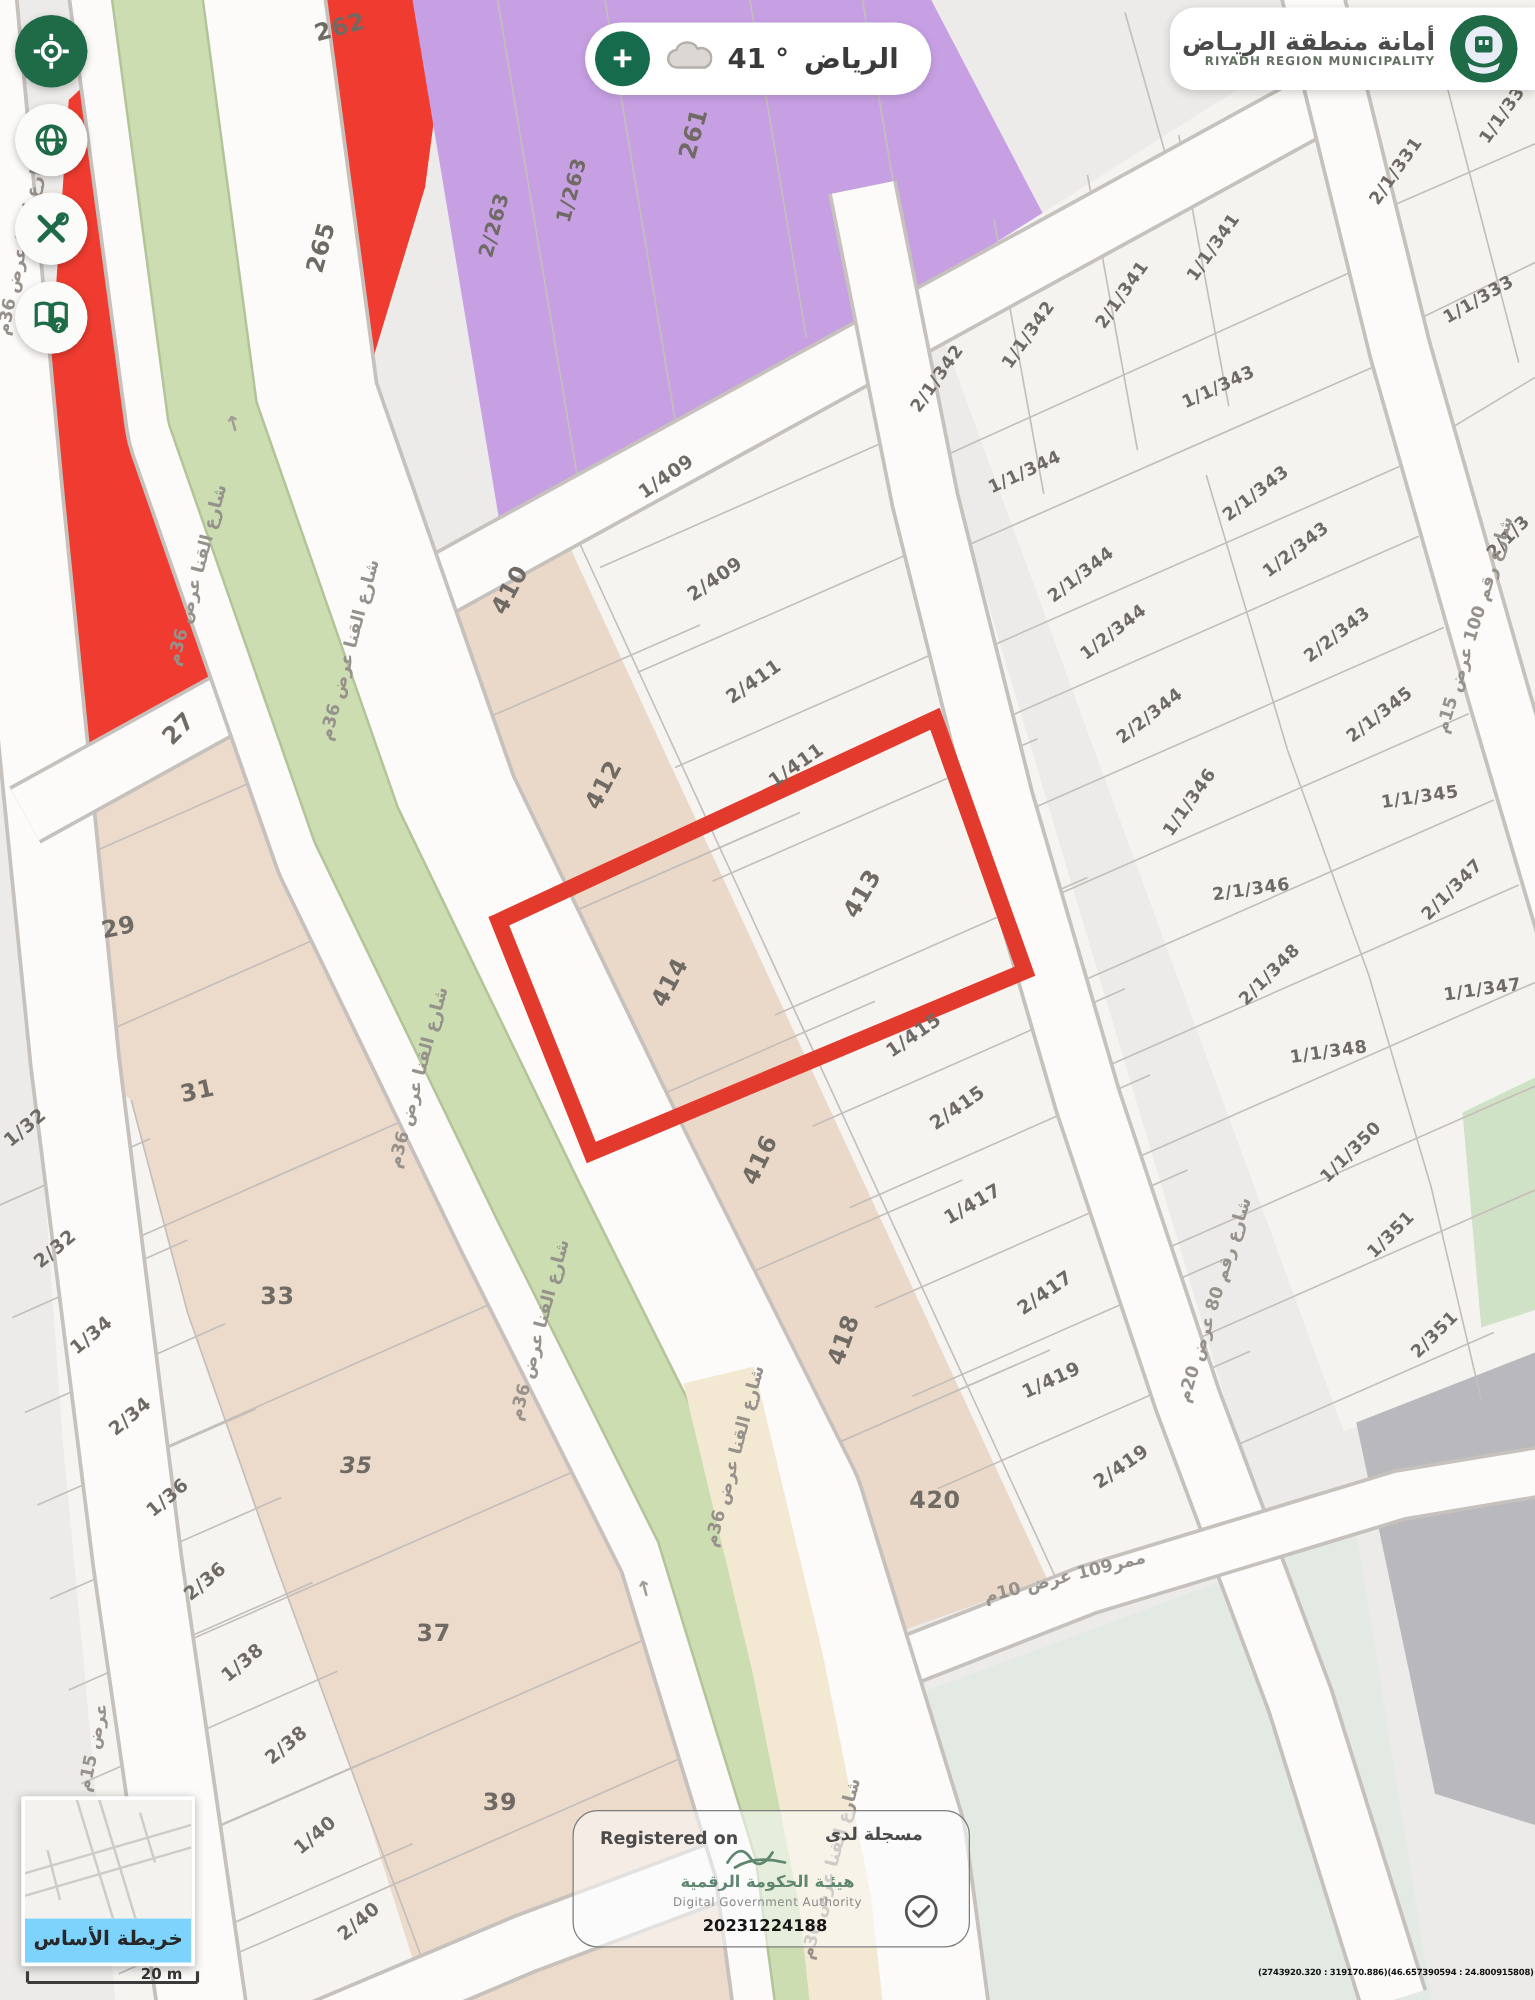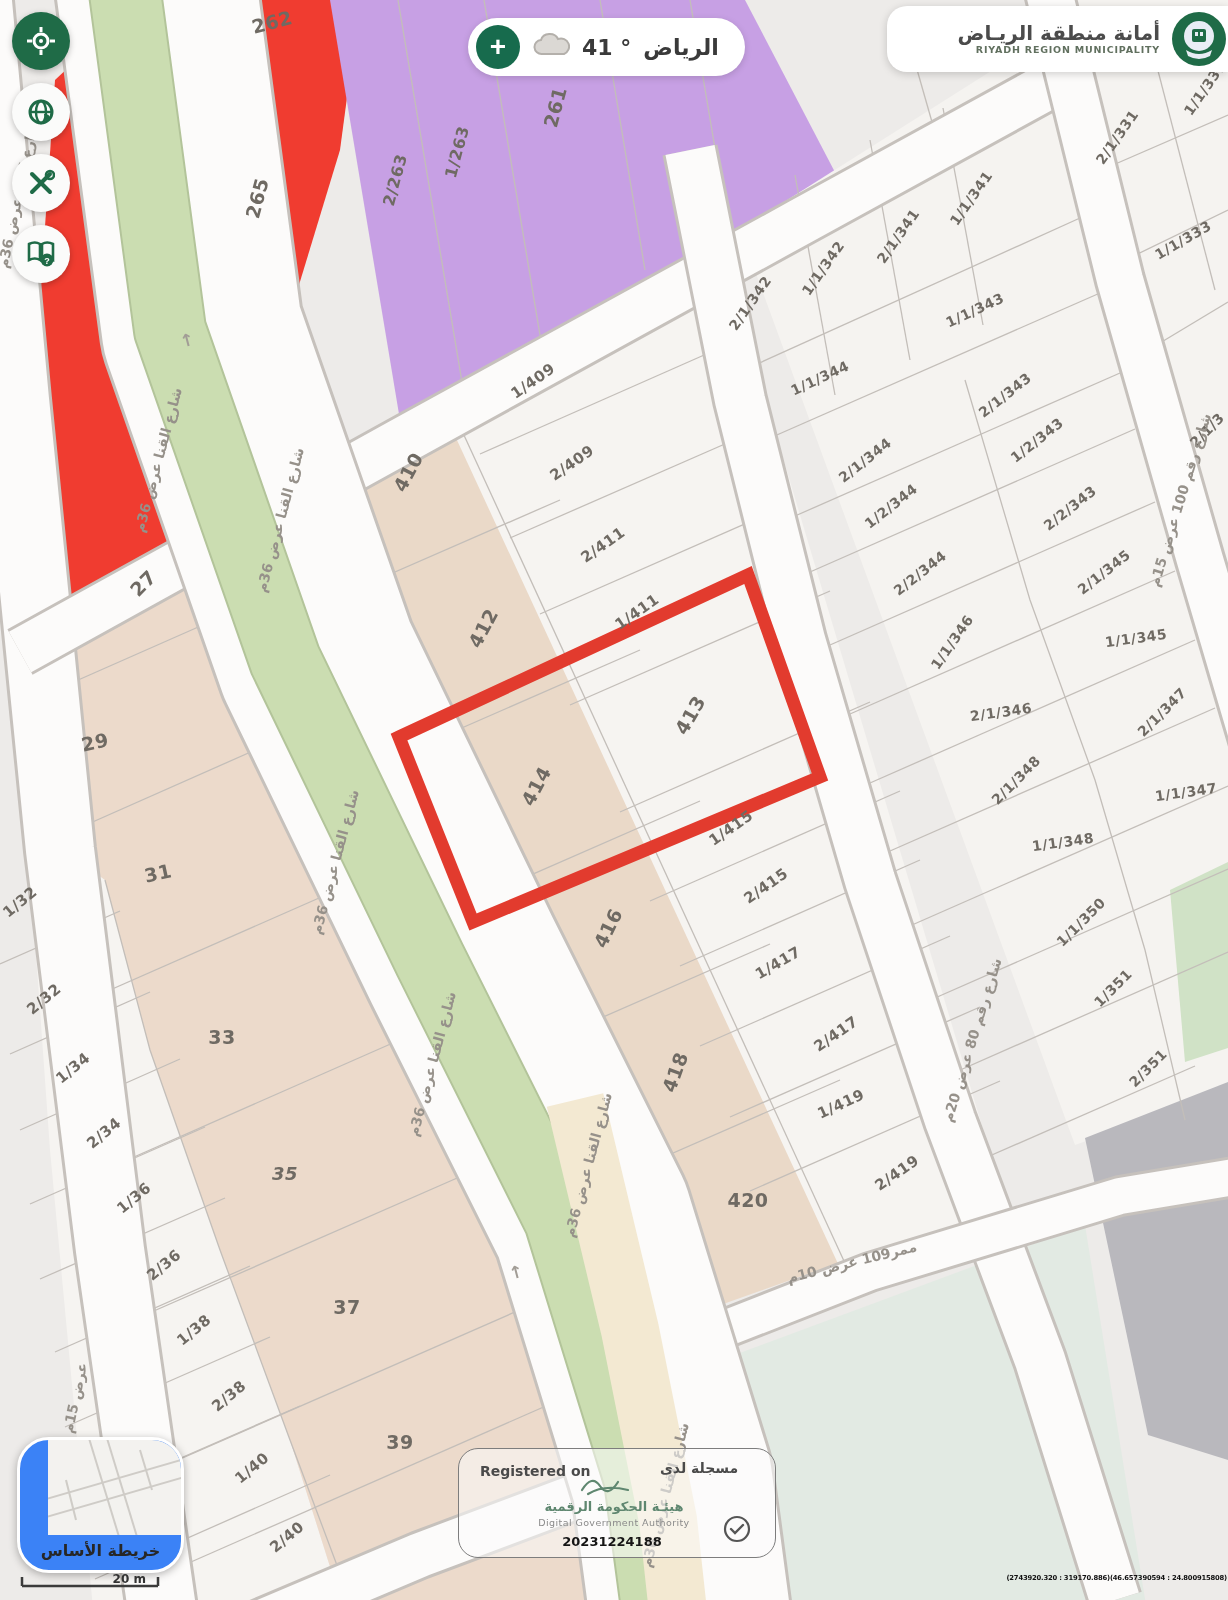--- a/index.html
+++ b/index.html
@@ -10,45 +10,45 @@
   .plabel{position:absolute;color:#6f6a63;font-weight:bold;white-space:nowrap;
           transform:translate(-50%,-50%);letter-spacing:.5px;}
   .slabel{position:absolute;color:#96918a;font-weight:bold;white-space:nowrap;
           transform:translate(-50%,-50%);font-size:14px;}
   .arrow{position:absolute;color:#a29d96;font-size:17px;font-weight:bold;
          transform:translate(-50%,-50%);}
   .watermark{position:absolute;left:570px;top:862px;transform:translate(-50%,-50%);
              font-size:56px;font-weight:bold;color:rgba(255,255,255,.78);
              letter-spacing:1px;white-space:nowrap;}
   
-  .logo-bar{position:absolute;right:0;top:6px;width:341px;height:66px;background:#fff;
+  .logo-bar{position:absolute;right:0;top:6px;width:292px;height:66px;background:#fff;
             border-radius:20px 0 0 20px;box-shadow:0 2px 8px rgba(0,0,0,.18);
-            display:flex;align-items:center;justify-content:flex-end;gap:12px;padding-right:2px;box-sizing:border-box;}
+            display:flex;align-items:center;justify-content:flex-end;gap:12px;padding-right:14px;box-sizing:border-box;}
   .logo-txt{text-align:right;line-height:1.15;}
   .logo-ar{font-size:20px;font-weight:bold;color:#4b4b4b;}
   .logo-en{font-size:9.5px;font-weight:bold;color:#61705f;letter-spacing:.8px;}
   .emblem{width:54px;height:54px;border-radius:50%;background:#1f6b47;flex:0 0 auto;
           display:flex;align-items:center;justify-content:center;}
   .weather-pill{position:absolute;left:468px;top:18px;height:58px;background:#fff;
                 border-radius:29px;box-shadow:0 2px 7px rgba(0,0,0,.15);
                 display:flex;align-items:center;gap:12px;padding:0 26px 0 8px;}
   .plus-btn{width:44px;height:44px;border-radius:50%;background:#176b4d;color:#fff;
             font-size:28px;font-weight:bold;display:flex;align-items:center;justify-content:center;
             border:none;cursor:pointer;}
   .temp{font-size:22px;font-weight:bold;color:#3a3a3a;}
   .city{font-size:22px;font-weight:bold;color:#3a3a3a;}
   
   .toolbar{position:absolute;left:12px;top:12px;display:flex;flex-direction:column;gap:13px;}
   .tool-btn{width:58px;height:58px;border-radius:50%;background:#fbfbfa;border:none;cursor:pointer;
             box-shadow:0 2px 6px rgba(0,0,0,.25);display:flex;align-items:center;justify-content:center;padding:0;}
   .tool-btn.primary{background:#1f6b47;}
   
   .basemap-card{position:absolute;left:17px;top:1437px;width:133px;height:130px;
-                border-radius:32px;border:3px solid #fff;background:#3b82f6;
-                box-shadow:0 2px 8px rgba(0,0,0,.3);overflow:hidden;cursor:pointer;padding-left:28px;}
+                border-radius:2px;border:3px solid #fff;background:#7dd3fc;
+                box-shadow:0 2px 8px rgba(0,0,0,.3);overflow:hidden;cursor:pointer;}
   .basemap-card .bm-label{position:absolute;left:0;right:0;bottom:10px;text-align:center;
                 font-size:16px;font-weight:bold;color:#272727;}
   .scalebar{position:absolute;left:20px;top:1574px;width:140px;height:16px;}
   .scalebar .txt{position:absolute;right:14px;top:-2px;font-size:12px;font-weight:bold;color:#333;margin-left:44px;}
   .reg-badge{position:absolute;left:458px;top:1448px;width:316px;height:108px;
              border-radius:20px;border:1.5px solid #7d7d7d;background:rgba(252,252,252,.55);}
   .reg-en{position:absolute;left:62px;top:1463px;font-size:14px;font-weight:bold;color:#4a4a4a;}
   .reg-ar{position:absolute;left:660px;top:1460px;font-size:14px;font-weight:bold;color:#4a4a4a;}
   .dga-ar{position:absolute;left:614px;top:1506px;transform:translate(-50%,-50%);
           font-size:13px;font-weight:bold;color:#5f8770;white-space:nowrap;}

